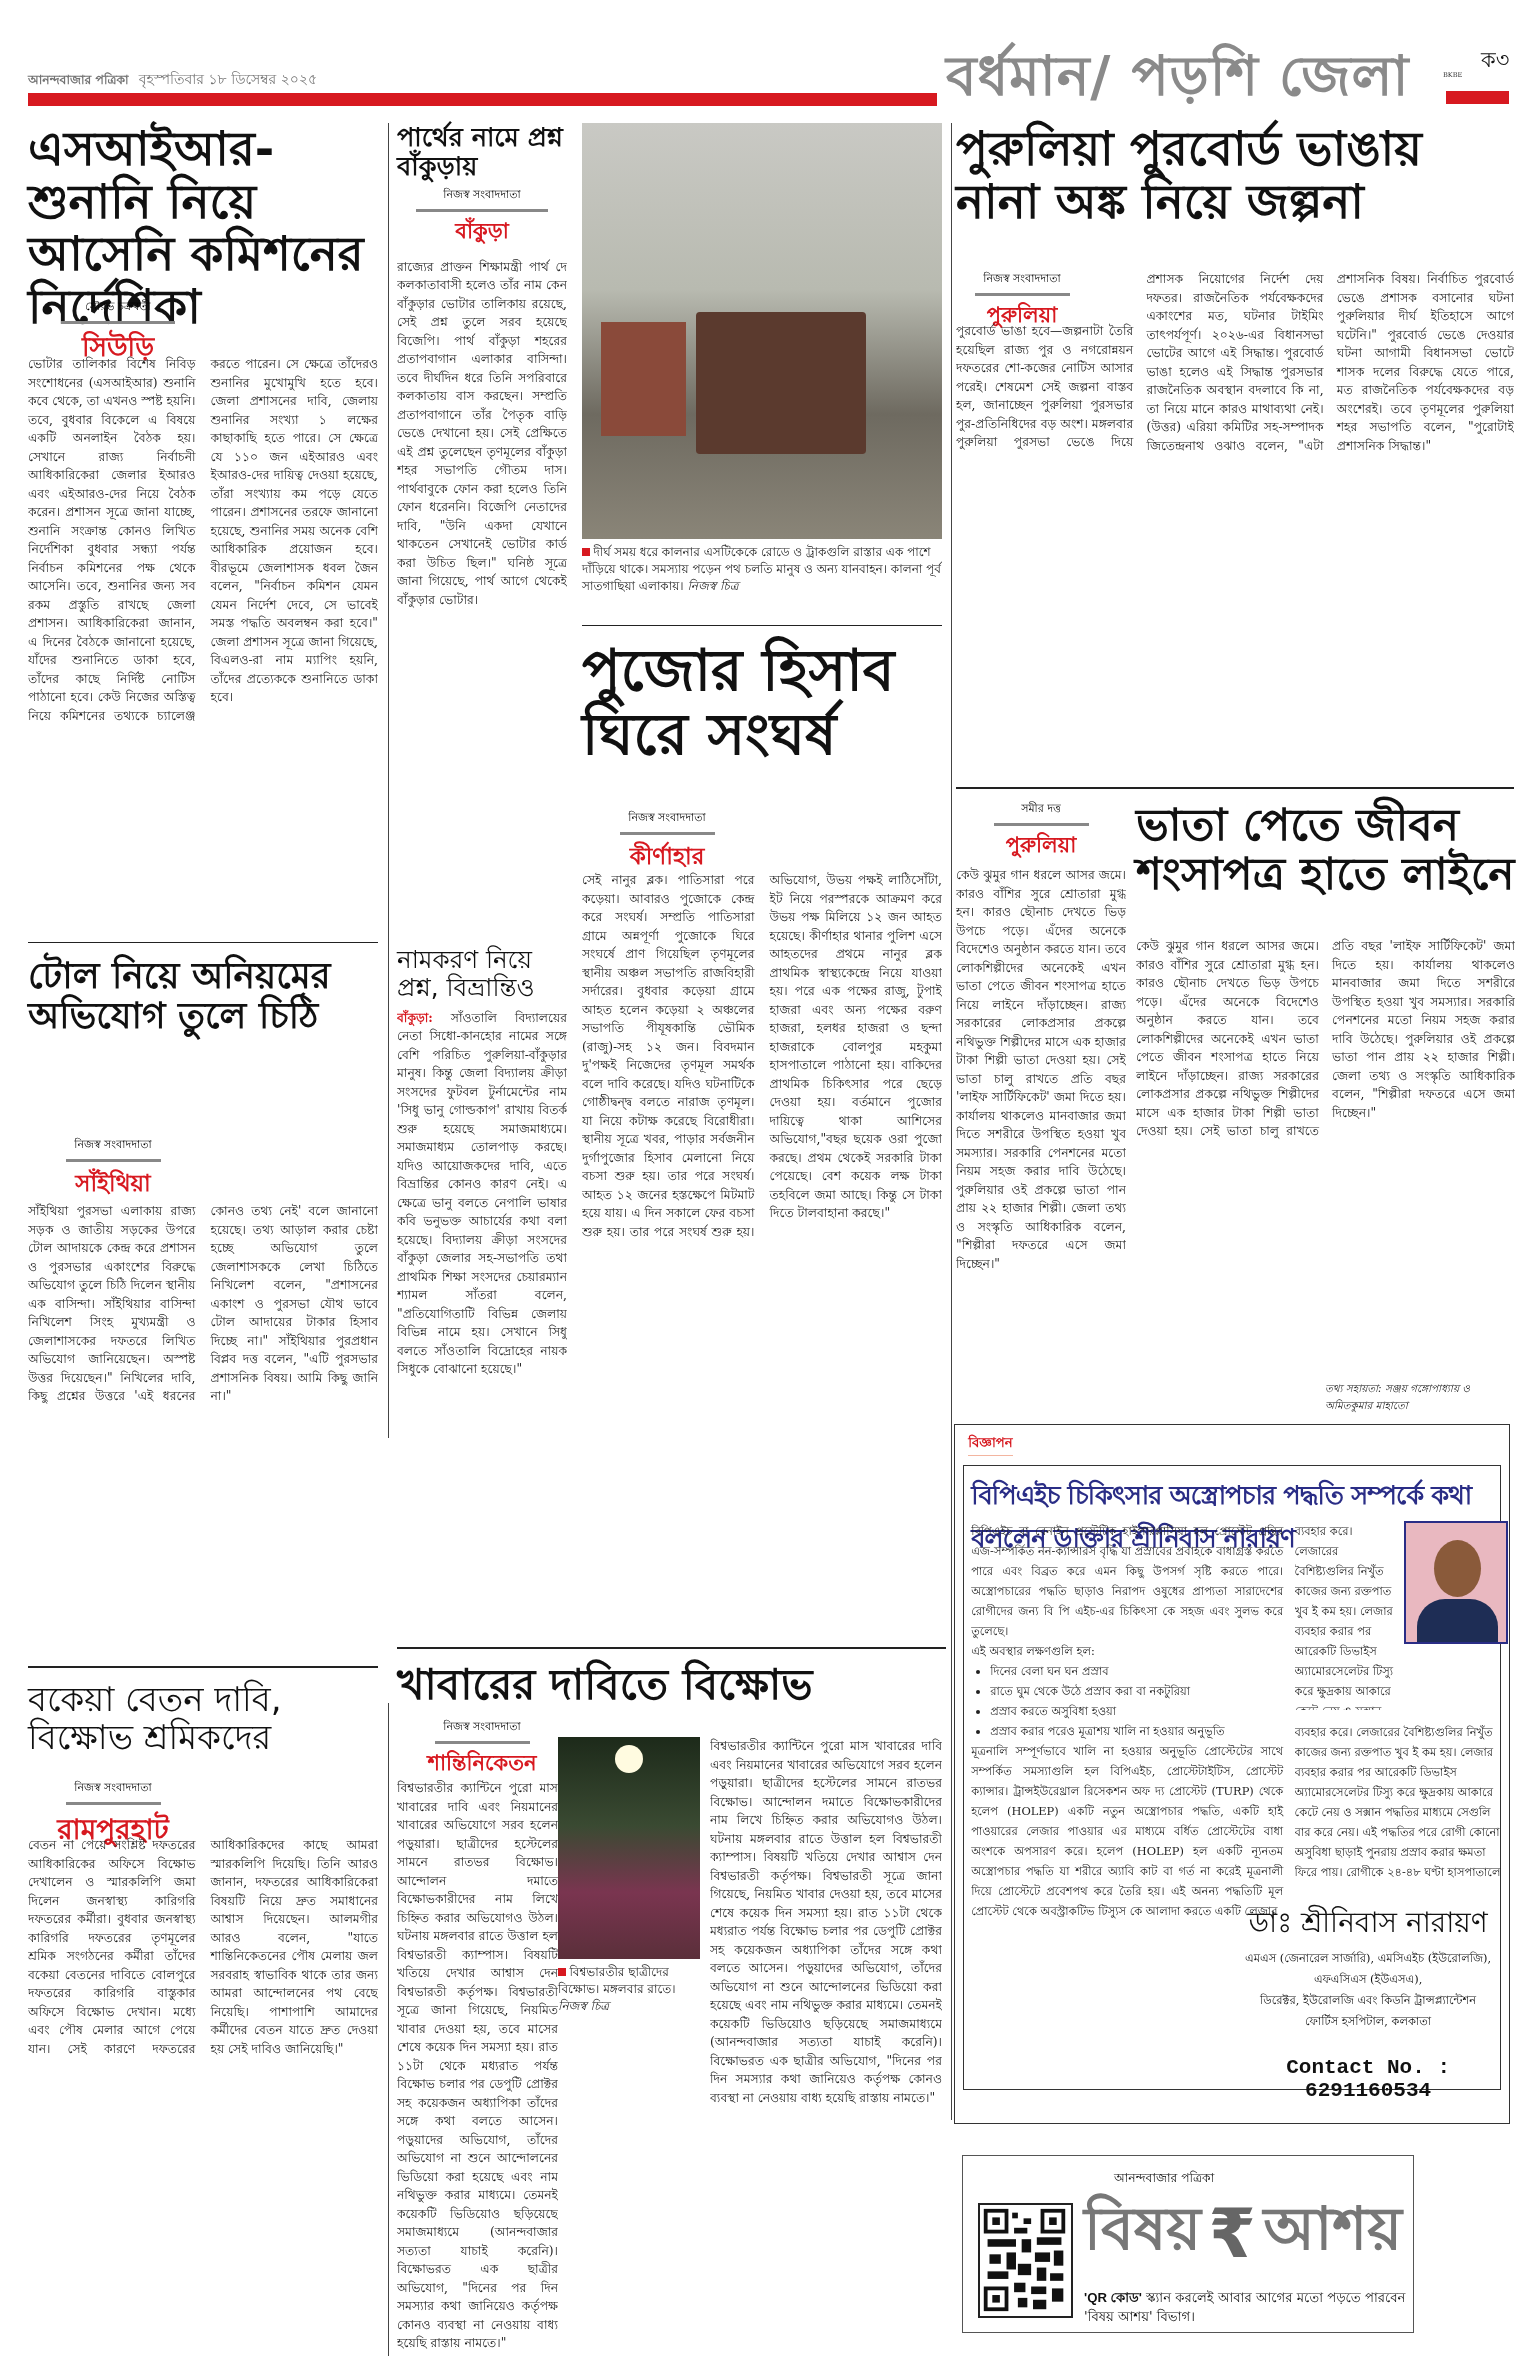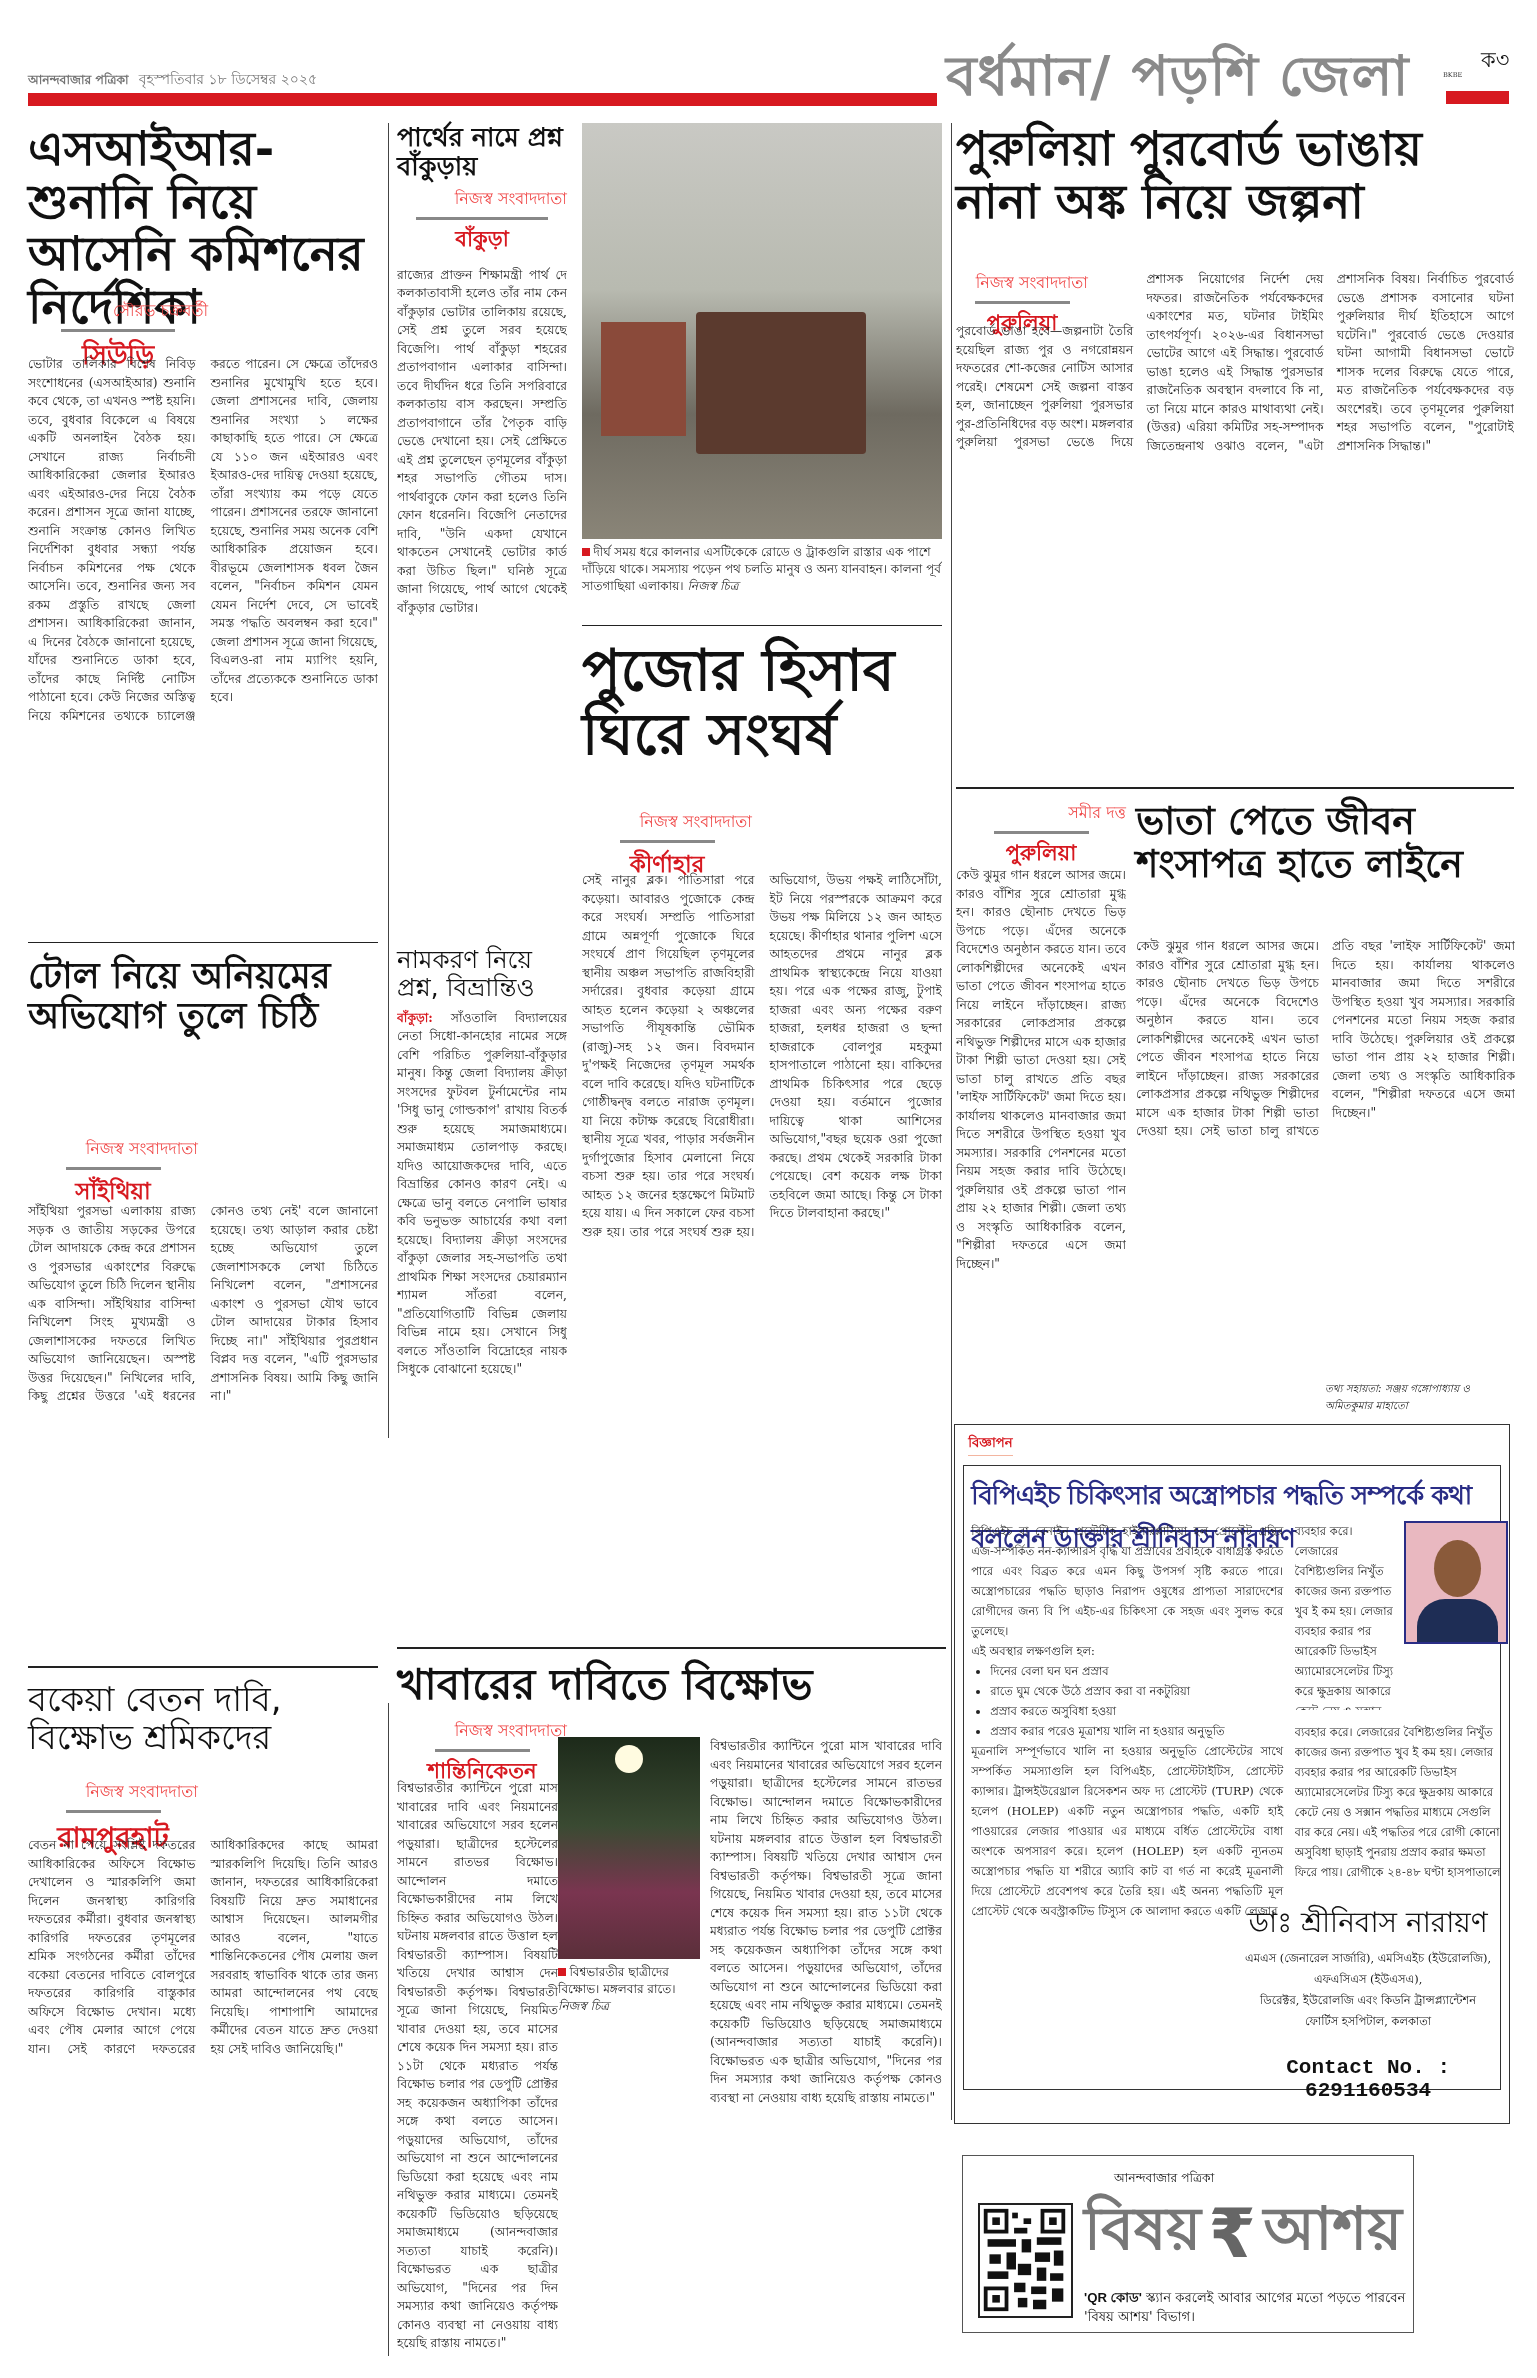--- a/index.html
+++ b/index.html
@@ -8,21 +8,21 @@
 .masthead-left{left:28px;top:68px;font-size:14px;color:#737373}
 .masthead-left .paper{font-weight:bold;font-size:12.3px;margin-right:5.7px}
 .redbar{left:28px;top:93px;width:909px;height:13.2px;background:#d71920}
 .section-title{left:946px;top:34px;font-size:55px;font-weight:bold;color:#8a8a8a;font-family:"DejaVu Sans",sans-serif;letter-spacing:0.9px}
 .page-code{left:1481px;top:44px;font-size:21px;color:#111}
 .bkbe{left:1443px;top:71px;font-size:6.6px;color:#333}
 .redbar-r{left:1446px;top:91px;width:63px;height:13.2px;background:#d71920}
 .vline{background:#444;width:0.9px}
 .hline{background:#222;height:1.9px}
 .headline{font-weight:bold;line-height:1.12;font-family:"DejaVu Sans",sans-serif}
-.byline{font-size:16px;text-align:right;color:#ef4444}
+.byline{font-size:11px;text-align:center;color:#000000}
 .byline-rule{height:2.8px;background:#888;margin:3.8px auto}
 .dateline{color:#d71920;font-weight:bold;text-align:center;font-family:"DejaVu Sans",sans-serif}
 .body{font-size:12.3px;line-height:18.5px;text-align:justify;color:#222}
 .cols2{column-count:2;column-gap:15px}
 .photo{background:#777}
 .caption{font-size:12px;line-height:17px;color:#222}
 .caption .sq{display:inline-block;width:7.6px;height:7.6px;background:#d71920;margin-right:3.8px}
 .ad-box{border:1.9px solid #333}
 .ad-label{color:#d71920;font-size:13.2px;font-weight:bold;border-bottom:1.9px solid #f3b5a0;display:inline-block}
 .ad-title{color:#2a2d86;font-size:25.6px;font-weight:bold;font-family:"DejaVu Sans",sans-serif;letter-spacing:-0.9px}
@@ -145,21 +145,21 @@
   <span>পুরবোর্ড ভাঙা হবে—জল্পনাটা তৈরি হয়েছিল রাজ্য পুর ও নগরোন্নয়ন দফতরের শো-কজের নোটিস আসার পরেই। শেষমেশ সেই জল্পনা বাস্তব হল, জানাচ্ছেন পুরুলিয়া পুরসভার পুর-প্রতিনিধিদের বড় অংশ। মঙ্গলবার পুরুলিয়া পুরসভা ভেঙে দিয়ে প্রশাসক নিয়োগের নির্দেশ দেয় দফতর। রাজনৈতিক পর্যবেক্ষকদের একাংশের মত, ঘটনার টাইমিং তাৎপর্যপূর্ণ। ২০২৬-এর বিধানসভা ভোটের আগে এই সিদ্ধান্ত। পুরবোর্ড ভাঙা হলেও এই সিদ্ধান্ত পুরসভার রাজনৈতিক অবস্থান বদলাবে কি না, তা নিয়ে মানে কারও মাথাব্যথা নেই। (উত্তর) এরিয়া কমিটির সহ-সম্পাদক জিতেন্দ্রনাথ ওঝাও বলেন, "এটা প্রশাসনিক বিষয়। নির্বাচিত পুরবোর্ড ভেঙে প্রশাসক বসানোর ঘটনা পুরুলিয়ার দীর্ঘ ইতিহাসে আগে ঘটেনি।" পুরবোর্ড ভেঙে দেওয়ার ঘটনা আগামী বিধানসভা ভোটে শাসক দলের বিরুদ্ধে যেতে পারে, মত রাজনৈতিক পর্যবেক্ষকদের বড় অংশেরই। তবে তৃণমূলের পুরুলিয়া শহর সভাপতি বলেন, "পুরোটাই প্রশাসনিক সিদ্ধান্ত।"</span>
 </div>
 <div class="abs hline" style="left:956px;top:787px;width:558px"></div>
 
 <div class="abs" style="left:956px;top:800px;width:170px">
   <div class="byline">সমীর দত্ত</div>
   <div class="byline-rule" style="width:95px"></div>
   <div class="dateline" style="font-size:21px">পুরুলিয়া</div>
 </div>
 <div class="abs" style="left:1136px;top:800px;width:379px">
-  <div class="headline" style="font-size:38px">ভাতা পেতে জীবন শংসাপত্র হাতে লাইনে</div>
+  <div class="headline" style="font-size:44px">ভাতা পেতে জীবন শংসাপত্র হাতে লাইনে</div>
 </div>
 <div class="abs body" style="left:956px;top:866px;width:170px;height:530px;overflow:hidden">কেউ ঝুমুর গান ধরলে আসর জমে। কারও বাঁশির সুরে শ্রোতারা মুগ্ধ হন। কারও ছৌনাচ দেখতে ভিড় উপচে পড়ে। এঁদের অনেকে বিদেশেও অনুষ্ঠান করতে যান। তবে লোকশিল্পীদের অনেকেই এখন ভাতা পেতে জীবন শংসাপত্র হাতে নিয়ে লাইনে দাঁড়াচ্ছেন। রাজ্য সরকারের লোকপ্রসার প্রকল্পে নথিভুক্ত শিল্পীদের মাসে এক হাজার টাকা শিল্পী ভাতা দেওয়া হয়। সেই ভাতা চালু রাখতে প্রতি বছর 'লাইফ সার্টিফিকেট' জমা দিতে হয়। কার্যালয় থাকলেও মানবাজার জমা দিতে সশরীরে উপস্থিত হওয়া খুব সমস্যার। সরকারি পেনশনের মতো নিয়ম সহজ করার দাবি উঠেছে। পুরুলিয়ার ওই প্রকল্পে ভাতা পান প্রায় ২২ হাজার শিল্পী। জেলা তথ্য ও সংস্কৃতি আধিকারিক বলেন, "শিল্পীরা দফতরে এসে জমা দিচ্ছেন।"</div>
 <div class="abs body" style="left:1136px;top:937px;width:379px;height:459px;overflow:hidden;column-count:2;column-gap:13.2px">কেউ ঝুমুর গান ধরলে আসর জমে। কারও বাঁশির সুরে শ্রোতারা মুগ্ধ হন। কারও ছৌনাচ দেখতে ভিড় উপচে পড়ে। এঁদের অনেকে বিদেশেও অনুষ্ঠান করতে যান। তবে লোকশিল্পীদের অনেকেই এখন ভাতা পেতে জীবন শংসাপত্র হাতে নিয়ে লাইনে দাঁড়াচ্ছেন। রাজ্য সরকারের লোকপ্রসার প্রকল্পে নথিভুক্ত শিল্পীদের মাসে এক হাজার টাকা শিল্পী ভাতা দেওয়া হয়। সেই ভাতা চালু রাখতে প্রতি বছর 'লাইফ সার্টিফিকেট' জমা দিতে হয়। কার্যালয় থাকলেও মানবাজার জমা দিতে সশরীরে উপস্থিত হওয়া খুব সমস্যার। সরকারি পেনশনের মতো নিয়ম সহজ করার দাবি উঠেছে। পুরুলিয়ার ওই প্রকল্পে ভাতা পান প্রায় ২২ হাজার শিল্পী। জেলা তথ্য ও সংস্কৃতি আধিকারিক বলেন, "শিল্পীরা দফতরে এসে জমা দিচ্ছেন।"</div>
 <div class="abs caption" style="left:1325px;top:1380px;width:189px;font-style:italic;font-size:10.4px">তথ্য সহায়তা: সঞ্জয় গঙ্গোপাধ্যায় ও অমিতকুমার মাহাতো</div>
 
 <div class="abs" style="left:954px;top:1424px;width:556px;height:700px;border:1.9px solid #333;border-left:0.9px solid #333">
   <div style="padding:7.6px 13.2px 0">
     <span class="ad-label">বিজ্ঞাপন</span>
   </div>
   <div class="ad-box" style="margin:9.5px 7.6px 0 7.6px;padding:9.5px 7.6px;height:625px;position:relative">

